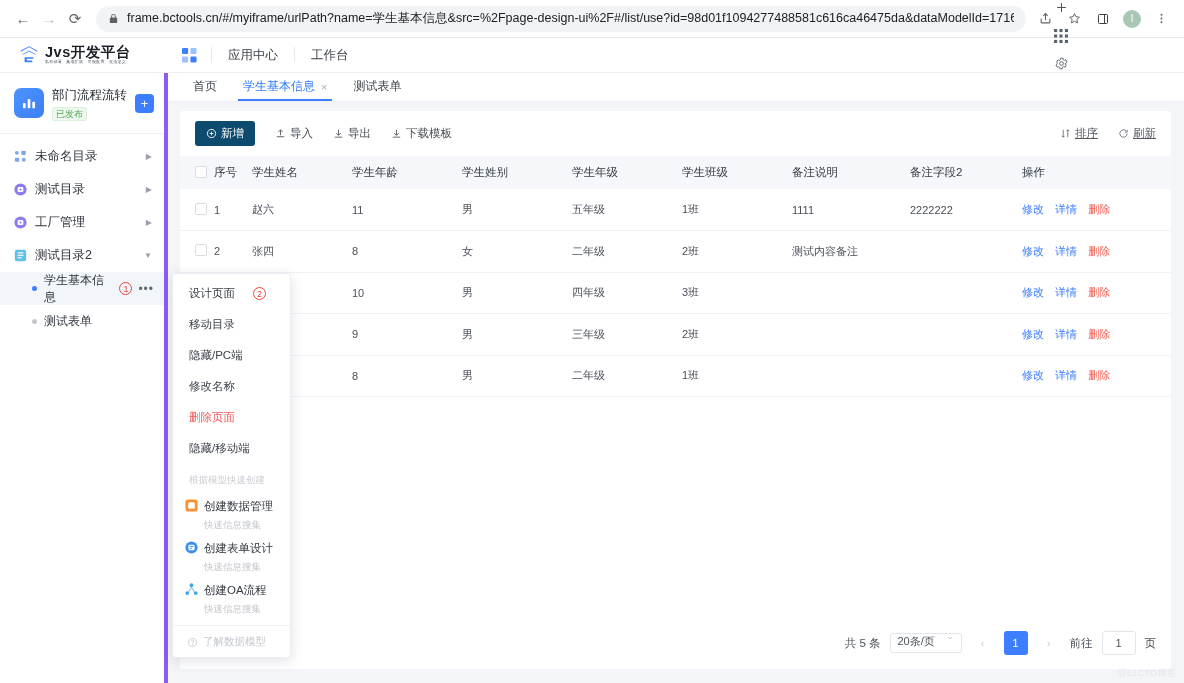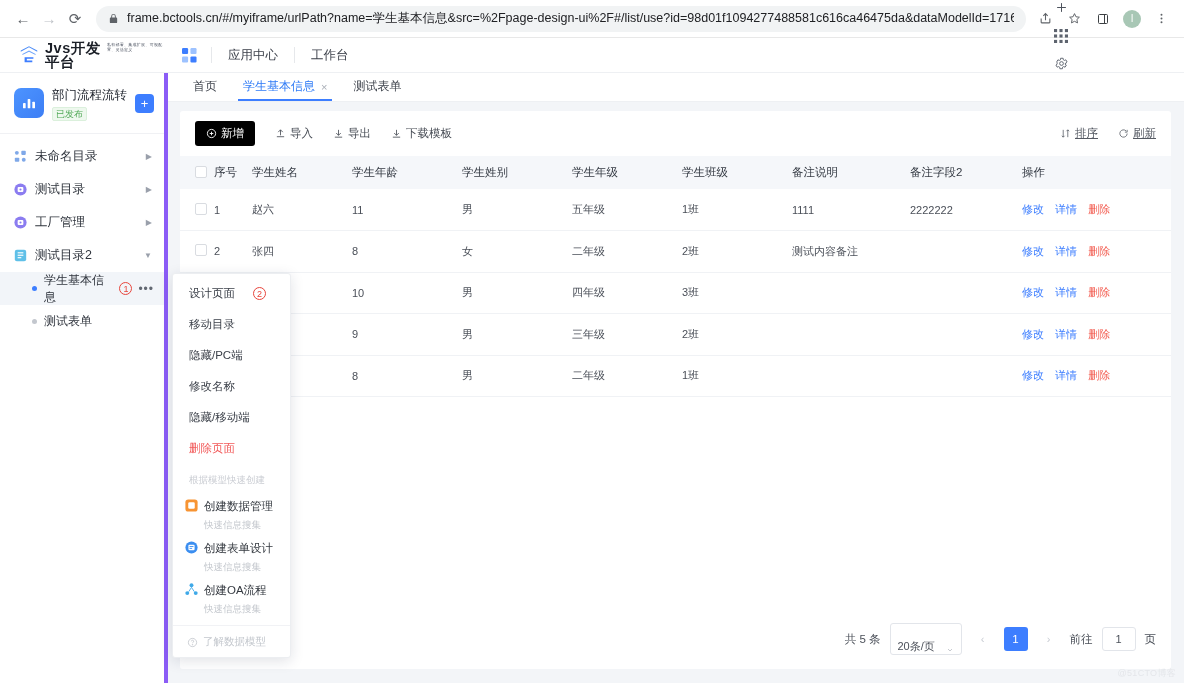--- a/index.html
+++ b/index.html
@@ -58,21 +58,21 @@
   
   .app-header {
     height: 35px; width: 1184px;
     background: #fff;
     display: flex; align-items: center;
     border-bottom: 1px solid #eef0f3;
     position: relative;
   }
   .logo-area { width: 168px; display: flex; align-items: center; padding-left: 18px; flex: none; }
   .logo-mark { width: 22px; height: 22px; flex: none; margin-right: 5px; }
-  .logo-text-wrap { display: flex; justify-content: center; }
+  .logo-text-wrap { display: flex; flex-direction: column; justify-content: center; }
   .logo-title {
     font-size: 14.5px; font-weight: bold; color: #1b1f27;
     letter-spacing: 0.5px; line-height: 14px;
   }
   .logo-sub {
     font-size: 4.2px; color: #4b5260; letter-spacing: 0.3px;
     line-height: 6px; transform: scale(0.95); transform-origin: left;
   }
   .grid-icon-hdr { margin-left: 14px; display:flex; align-items:center; }
   .hdr-div { width: 1px; height: 16px; background: #e6e8eb; margin: 0 14px; }
@@ -213,21 +213,21 @@
   .card {
     position: absolute; left: 12px; right: 13px;
     top: 38px; bottom: 14px;
     background: #fff; border-radius: 3px;
   }
   .toolbar {
     height: 45px; display: flex; align-items: center;
     padding: 0 15px;
   }
   .btn-primary {
-    background: #000000; color: #fff;
+    background: #0c4a6e; color: #fff;
     height: 25px; border-radius: 3px;
     font-size: 11.5px; display: flex; align-items: center;
     padding: 0 11px; gap: 4px;
   }
   .btn-plain {
     font-size: 11.5px; color: #454a53;
     height: 25px; display: flex; align-items: center;
     gap: 4px; margin-left: 20px;
   }
   .tool-right { margin-left: auto; display: flex; gap: 20px; }
@@ -260,22 +260,22 @@
   .c-act { width: auto; }
   .lnk { color: #3d7eff; font-size: 11px; margin-right: 8px; }
   .lnk.del { color: #f2564a; margin-right: 0; }
 
   .pager {
     position: absolute; right: 15px; bottom: 14px;
     display: flex; align-items: center; gap: 9px;
     font-size: 11.5px; color: #4c515a;
   }
   .pg-select {
-    width: 72px; height: 32px; border: 1px solid #e2e5ea;
-    border-radius: 3px; display: flex; align-items: flex-end;
+    width: 72px; height: 20px; border: 1px solid #e2e5ea;
+    border-radius: 3px; display: flex; align-items: flex-start;
     justify-content: space-between; padding: 0 7px;
     font-size: 11px; color: #4c515a;
   }
   .pg-arrow {
     width: 24px; height: 24px; display: flex;
     align-items: center; justify-content: center;
     color: #c8ccd3; font-size: 11px;
   }
   .pg-num {
     width: 24px; height: 24px; background: #3d7eff;
@@ -684,25 +684,25 @@
   </div>
   <div class="ctx-item">
     <span>移动目录</span>
   </div>
   <div class="ctx-item">
     <span>隐藏/PC端</span>
   </div>
   <div class="ctx-item">
     <span>修改名称</span>
   </div>
+  <div class="ctx-item danger">
+    <span>删除页面</span>
+  </div>
   <div class="ctx-item">
     <span>隐藏/移动端</span>
-  </div>
-  <div class="ctx-item danger">
-    <span>删除页面</span>
   </div>
 
   <div class="ctx-note">根据模型快速创建</div>
 
   <div class="ctx-rich">
     <span class="rich-ic">
       <svg width="13" height="13" viewBox="0 0 16 16">
           <rect x="0.5" y="0.5" width="15" height="15" rx="3.5" fill="#f79433"></rect>
           <rect x="4" y="4" width="8" height="8" rx="1.6" fill="#fff"></rect>
         </svg>

